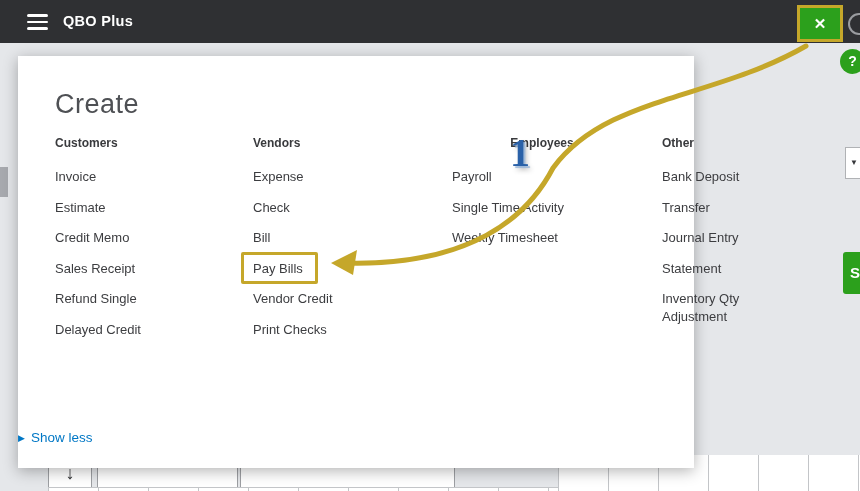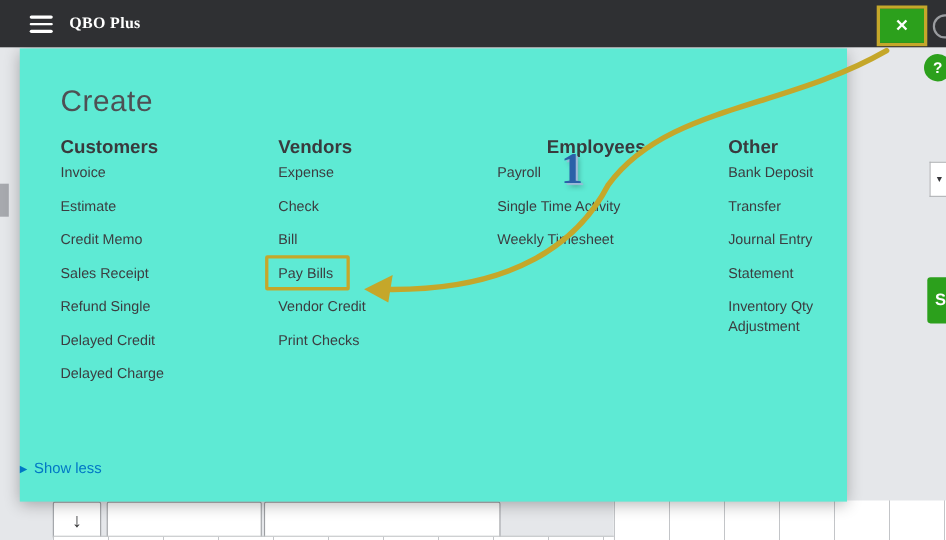--- a/index.html
+++ b/index.html
@@ -22,44 +22,44 @@
   .bottom-row .cell{position:absolute;background:#fff;border:1px solid #9d9fa3;border-radius:2px;box-sizing:border-box;z-index:2;}
   .arrow-cell{left:48px;top:456px;width:44px;height:35px;text-align:center;}
   .arrow-cell span{font-size:18px;font-weight:bold;color:#323335;line-height:32px;}
   .cell-a{left:97px;top:456px;width:141px;height:35px;}
   .cell-b{left:240px;top:456px;width:215px;height:35px;}
   .grid-right{position:absolute;left:558px;top:455px;width:302px;height:36px;z-index:2;
     background:repeating-linear-gradient(90deg,#c3c5c8 0,#c3c5c8 1px,#ffffff 1px,#ffffff 50px);}
   .grid-bottom{position:absolute;left:48px;top:487px;width:510px;height:4px;z-index:2;border-top:1px solid #c3c5c8;
     background:repeating-linear-gradient(90deg,#c3c5c8 0,#c3c5c8 1px,#ffffff 1px,#ffffff 50px);}
   
-  .topbar{position:absolute;left:0;top:0;width:860px;height:43px;background:#2f3033;z-index:20;font-family:Liberation Serif, serif;}
+  .topbar{position:absolute;left:0;top:0;width:860px;height:43px;background:#2f3033;z-index:20;}
   .hamburger{position:absolute;left:27px;top:14px;width:21px;height:16px;cursor:pointer;}
   .hamburger span{display:block;width:21px;height:2.5px;background:#fff;border-radius:2px;margin-bottom:4px;}
   .brand{position:absolute;left:63px;top:0;height:43px;line-height:43px;color:#fff;
     font-size:14.5px;font-weight:bold;letter-spacing:.3px;}
   .icon-ring{position:absolute;right:-10px;top:13px;width:18px;height:18px;border:2px solid #9a9ca0;border-radius:50%;}
   
   .close-anno{position:absolute;left:797px;top:5px;width:46px;height:37px;border:3px solid #c5a72a;
     box-sizing:border-box;z-index:40;background:#2ca01c;}
   .close-btn{width:100%;height:100%;background:#2ca01c;border:none;display:flex;
     align-items:center;justify-content:center;cursor:pointer;padding:0;}
   .close-x{color:#fff;font-size:15px;font-weight:bold;line-height:1;}
   
-  .modal{position:absolute;left:18px;top:44px;width:752px;height:412px;background:#5eead4;
+  .modal{position:absolute;left:18px;top:56px;width:676px;height:412px;background:#ffffff;
     box-shadow:0 3px 14px rgba(0,0,0,.30);z-index:10;}
   .title{position:absolute;left:37px;top:33px;margin:0;font-size:27px;font-weight:400;
     color:#4e5054;letter-spacing:.5px;}
   .columns{position:absolute;left:0;top:0;right:0;bottom:0;}
   .menu-col{position:absolute;top:80px;width:180px;}
   .menu-col:nth-child(1){left:37px;}
   .menu-col:nth-child(2){left:235px;}
   .menu-col:nth-child(3){left:434px;text-align:center;}
   .menu-col:nth-child(4){left:644px;width:125px;}
-  .menu-header{font-size:17px;font-weight:bold;color:#393a3d;margin-bottom:4px;}
+  .menu-header{font-size:12px;font-weight:bold;color:#393a3d;margin-bottom:18px;}
   .menu-item{font-size:13px;color:#3c3d40;line-height:18px;margin-bottom:12.5px;cursor:pointer;position:relative;width:fit-content;}
   .menu-item.highlighted::before{content:'';position:absolute;left:-12px;top:-8px;width:71px;height:26px;
     border:3px solid #c5a72a;border-radius:2px;}
   .show-less{position:absolute;left:0;right:0;top:374px;text-align:left;color:#0077c5;
     font-size:13.5px;cursor:pointer;}
   .show-less .tri{font-size:9px;margin-right:6px;position:relative;top:-1px;}
   
   .arrow{position:absolute;left:0;top:0;width:860px;height:491px;z-index:30;pointer-events:none;}
   .arrow path{fill:none;stroke:#c5a72a;stroke-width:5;stroke-linecap:round;}
   .arrow polygon{fill:#c5a72a;}
@@ -109,21 +109,20 @@
     <h1 class="title">Create</h1>
     <div class="columns" id="menu-columns">
         <div class="menu-col">
           <div class="menu-header">Customers</div>
           <div class="menu-item">Invoice</div>
           <div class="menu-item">Estimate</div>
           <div class="menu-item">Credit Memo</div>
           <div class="menu-item">Sales Receipt</div>
           <div class="menu-item">Refund Single</div>
           <div class="menu-item">Delayed Credit</div>
-          <div class="menu-item">Delayed Charge</div>
         </div>
         <div class="menu-col">
           <div class="menu-header">Vendors</div>
           <div class="menu-item">Expense</div>
           <div class="menu-item">Check</div>
           <div class="menu-item">Bill</div>
           <div class="menu-item highlighted">Pay Bills</div>
           <div class="menu-item">Vendor Credit</div>
           <div class="menu-item">Print Checks</div>
         </div>

